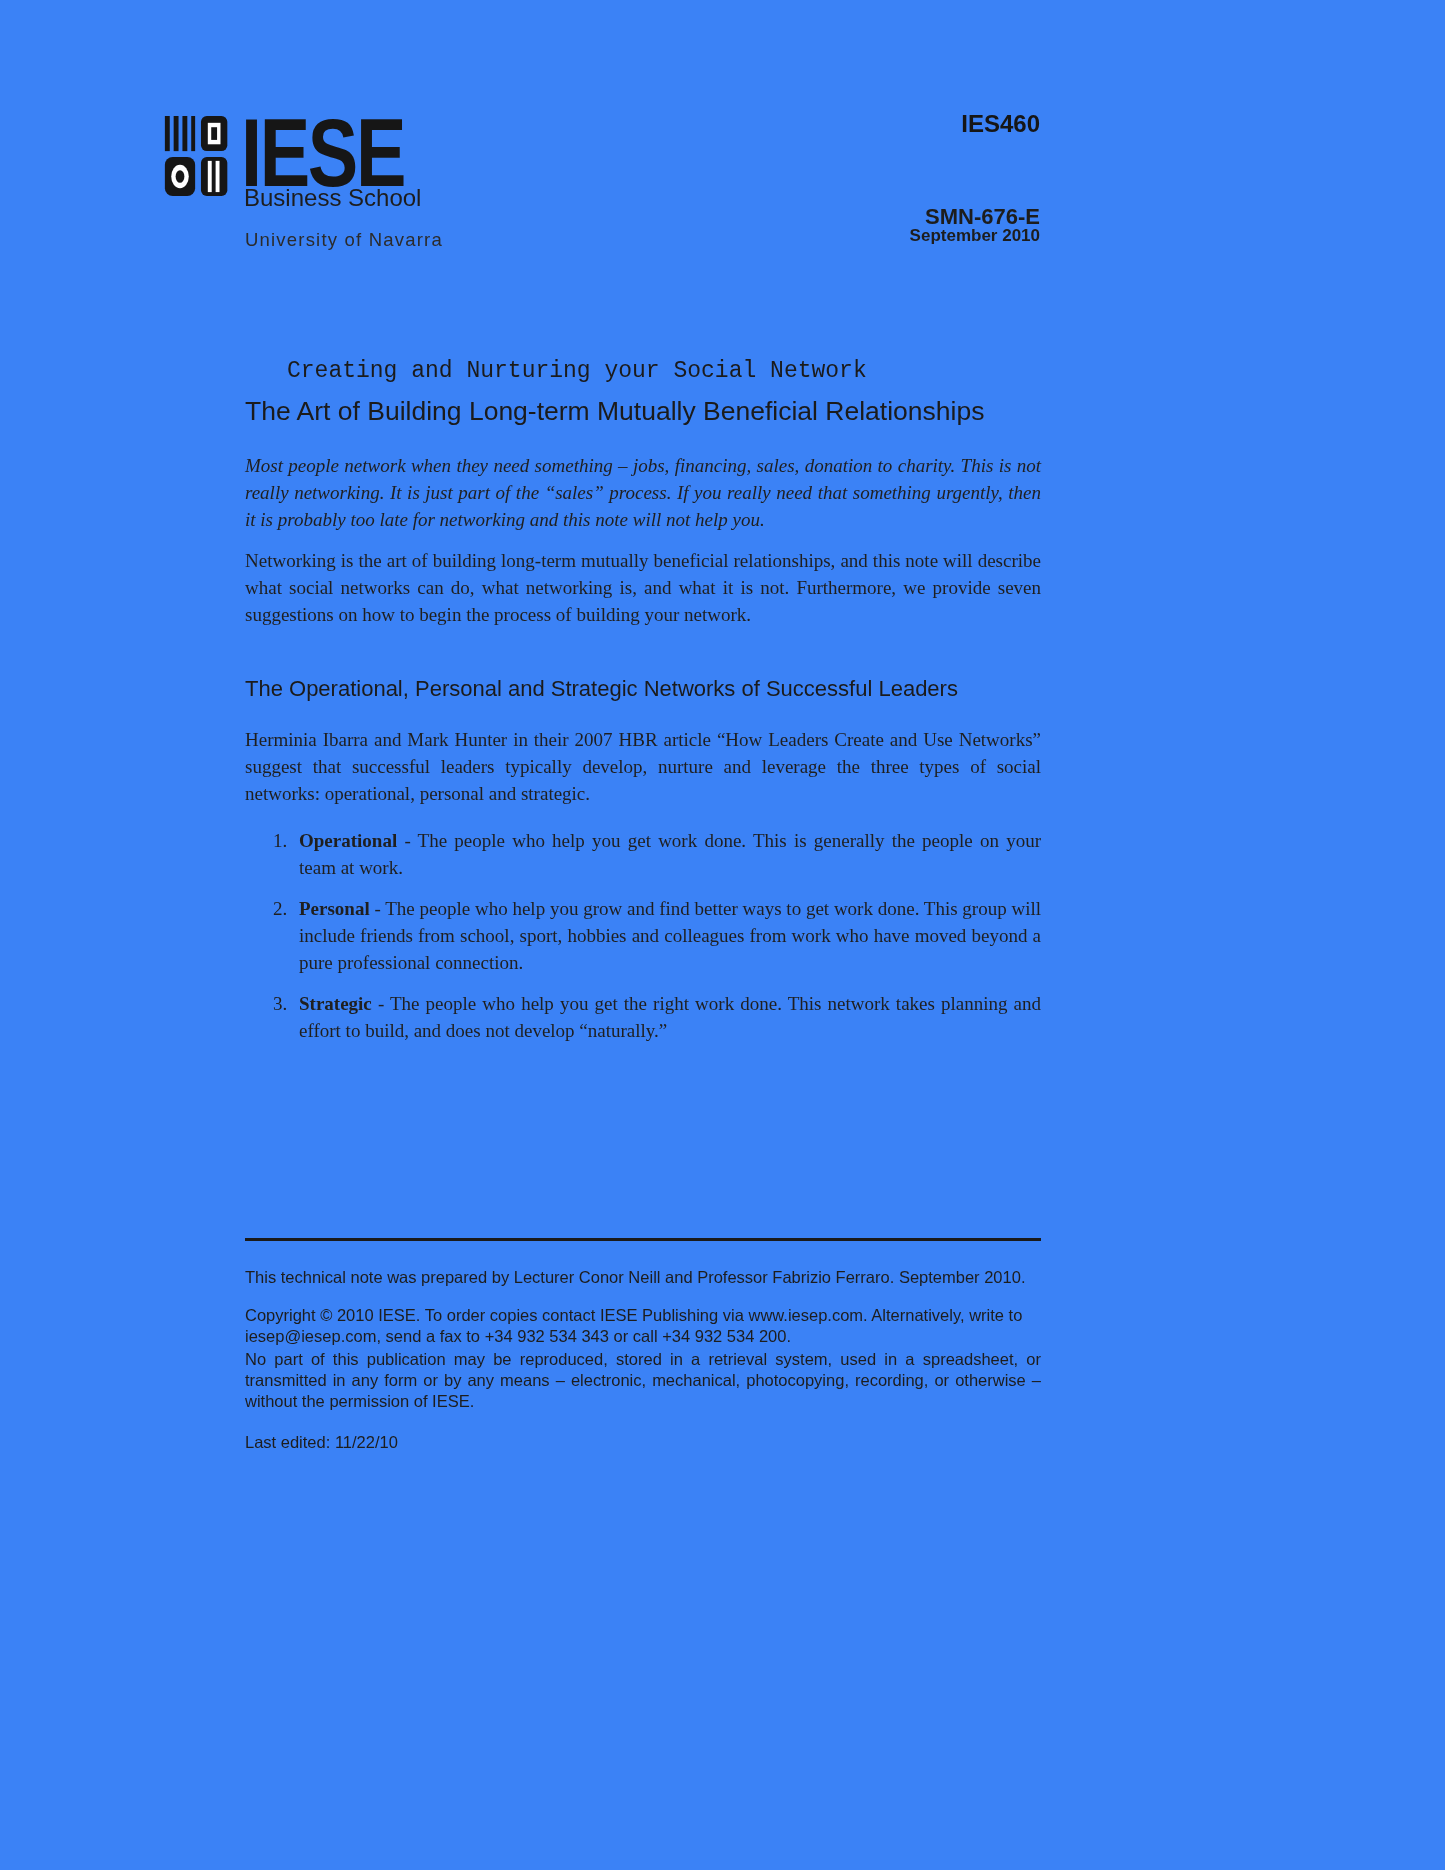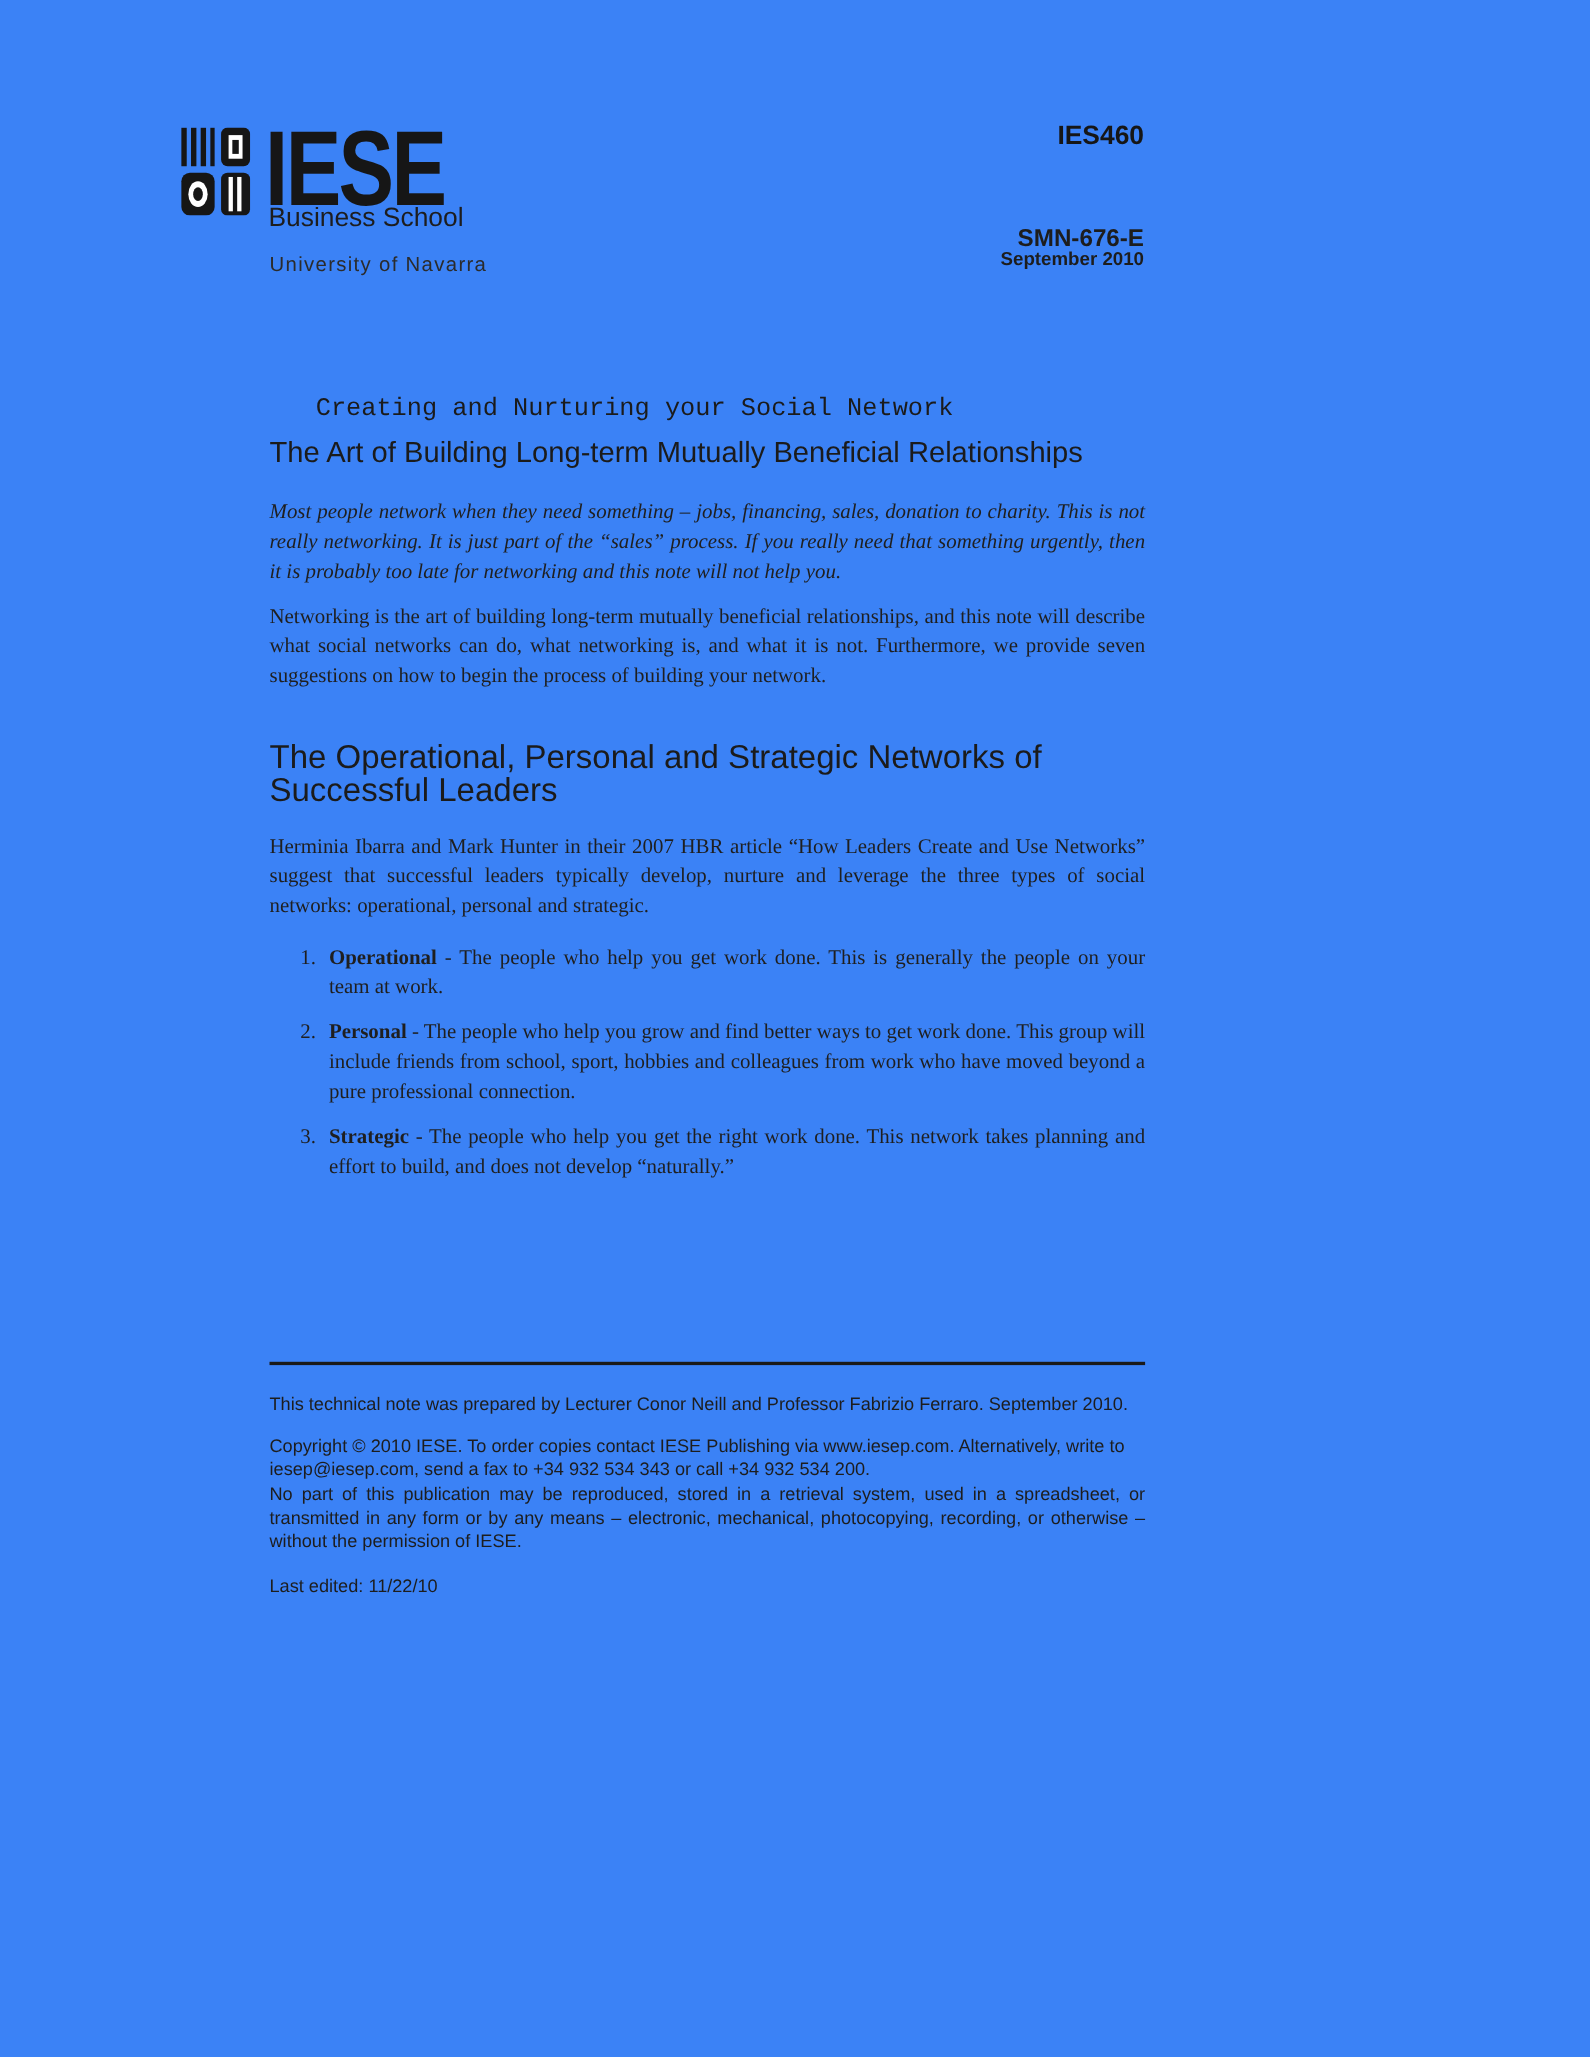--- a/index.html
+++ b/index.html
@@ -98,21 +98,21 @@
     font-size: 19px;
     line-height: 27px;
     text-align: justify;
     color: #1f1f1f;
     margin-top: 14px;
   }
   p.body-p.first { margin-top: 24px; font-style: italic; }
   h3.section-heading {
     font-family: "Liberation Sans", sans-serif;
     font-weight: 400;
-    font-size: 30px;
+    font-size: 22px;
     line-height: 30px;
     margin-top: 46px;
     color: #1b1b1b;
   }
   p.section-p { margin-top: 22px; }
   ol.network-list {
     list-style: none;
     margin-top: 20px;
     padding-left: 28px;
   }

